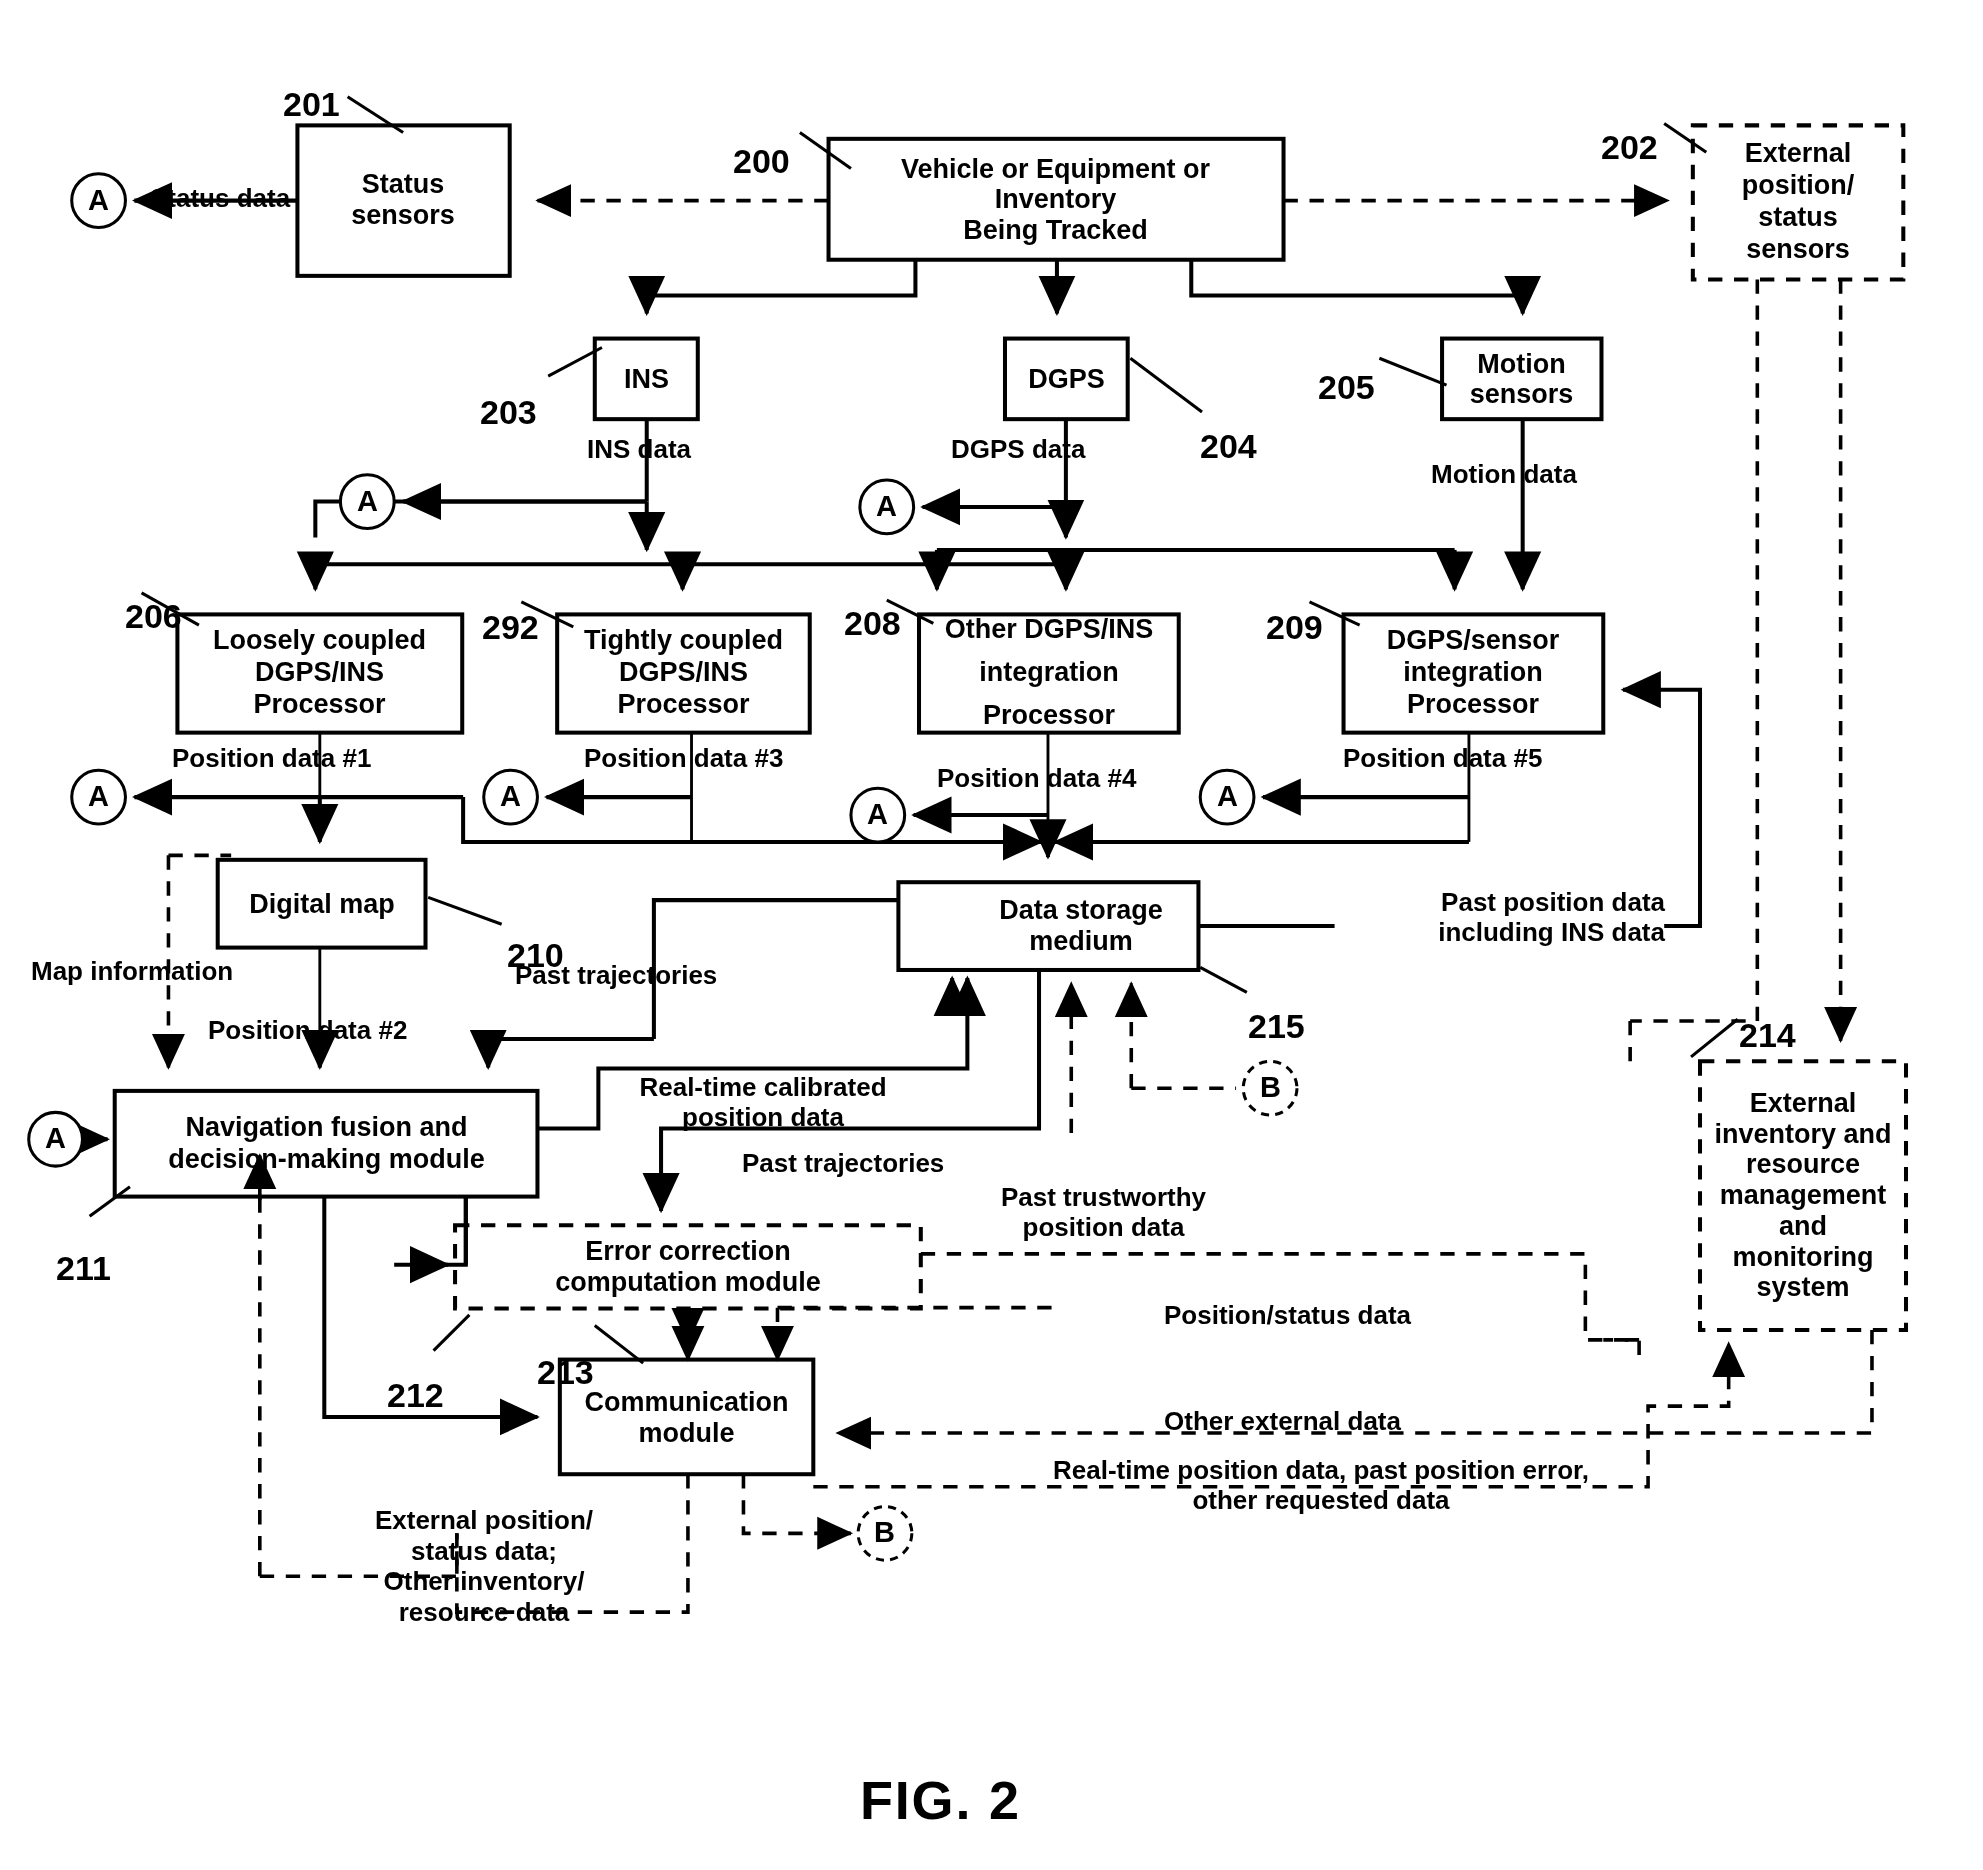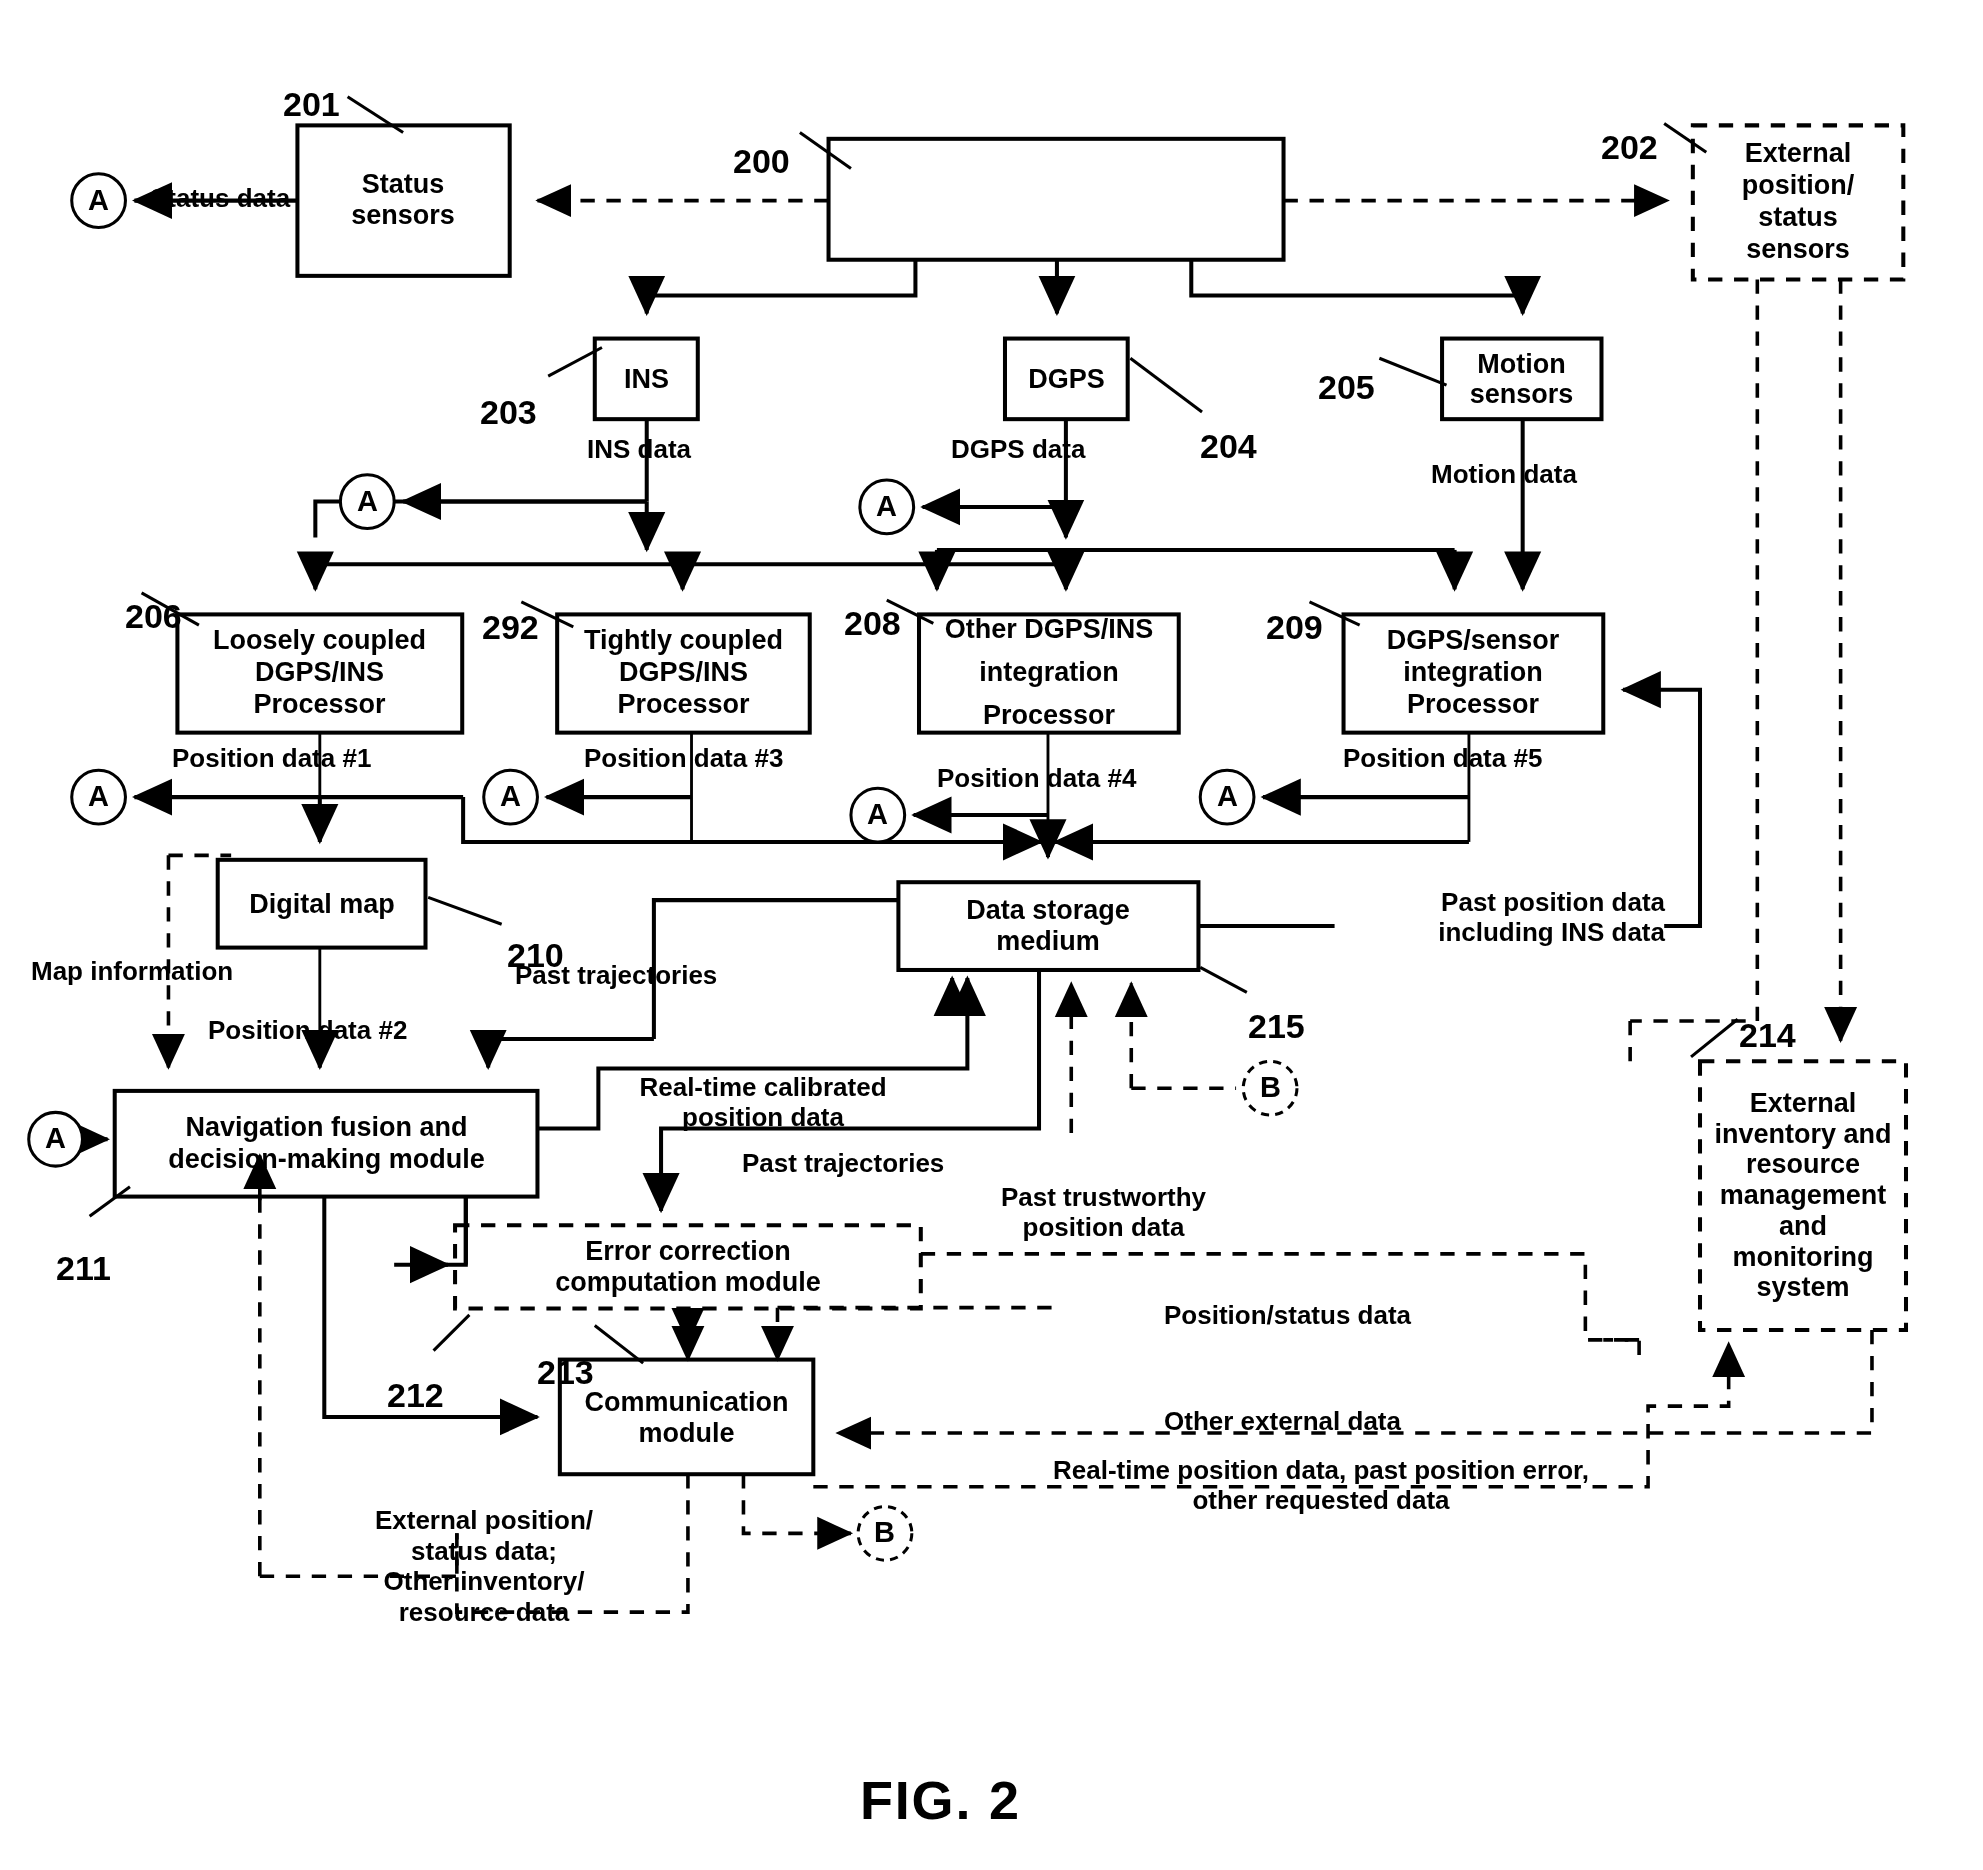--- a/index.html
+++ b/index.html
@@ -216,20 +216,25 @@
 <div style="position:absolute;left:387px;top:1345px;" class="num">212</div>
 <div style="position:absolute;left:537px;top:1322px;" class="num">213</div>
 <div style="position:absolute;left:1739px;top:985px;" class="num">214</div>
 <div style="position:absolute;left:1248px;top:976px;" class="num">215</div>
 
 <div style="position:absolute;left:297px;top:125px;width:212px;height:150px;display:flex;flex-direction:column;justify-content:center;align-items:center;">
   <div class="bl">Status</div>
   <div class="bl">sensors</div>
 </div>
 
+<div style="position:absolute;left:828px;top:139px;width:455px;height:121px;display:flex;flex-direction:column;justify-content:center;align-items:center;line-height:1.13;">
+  <div class="bl">Vehicle or Equipment or</div>
+  <div class="bl">Inventory</div>
+  <div class="bl">Being Tracked</div>
+</div>
 
 <div style="position:absolute;left:1693px;top:125px;width:210px;height:154px;display:flex;flex-direction:column;justify-content:center;align-items:center;line-height:1.18;">
   <div class="bl">External</div>
   <div class="bl">position/</div>
   <div class="bl">status</div>
   <div class="bl">sensors</div>
 </div>
 
 <div style="position:absolute;left:595px;top:339px;width:103px;height:81px;display:flex;justify-content:center;align-items:center;">
   <div class="bl">INS</div>
@@ -265,21 +270,21 @@
 <div style="position:absolute;left:1343px;top:614px;width:260px;height:118px;display:flex;flex-direction:column;justify-content:center;align-items:center;line-height:1.18;">
   <div class="bl">DGPS/sensor</div>
   <div class="bl">integration</div>
   <div class="bl">Processor</div>
 </div>
 
 <div style="position:absolute;left:218px;top:860px;width:208px;height:88px;display:flex;justify-content:center;align-items:center;">
   <div class="bl">Digital map</div>
 </div>
 
-<div style="position:absolute;left:898px;top:882px;width:300px;height:88px;display:flex;flex-direction:column;justify-content:center;align-items:center;line-height:1.14;">
+<div style="position:absolute;left:898px;top:882px;width:300px;height:88px;display:flex;flex-direction:column;justify-content:center;align-items:center;line-height:1.14;padding-left:33px;">
   <div class="bl">Data storage</div>
   <div class="bl">medium</div>
 </div>
 
 <div style="position:absolute;left:115px;top:1091px;width:423px;height:106px;display:flex;flex-direction:column;justify-content:center;align-items:center;line-height:1.18;">
   <div class="bl">Navigation fusion and</div>
   <div class="bl">decision-making module</div>
 </div>
 
 <div style="position:absolute;left:455px;top:1225px;width:466px;height:83px;display:flex;flex-direction:column;justify-content:center;align-items:center;line-height:1.14;">

